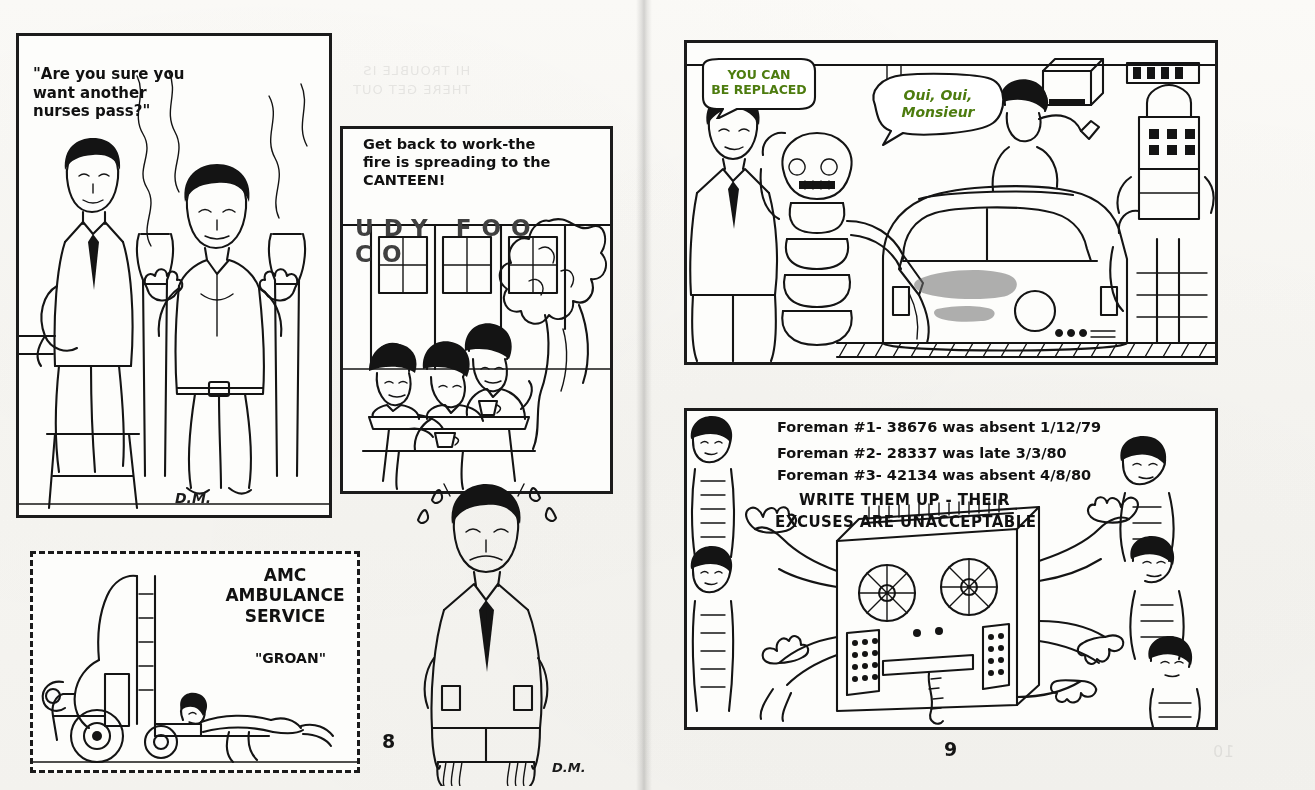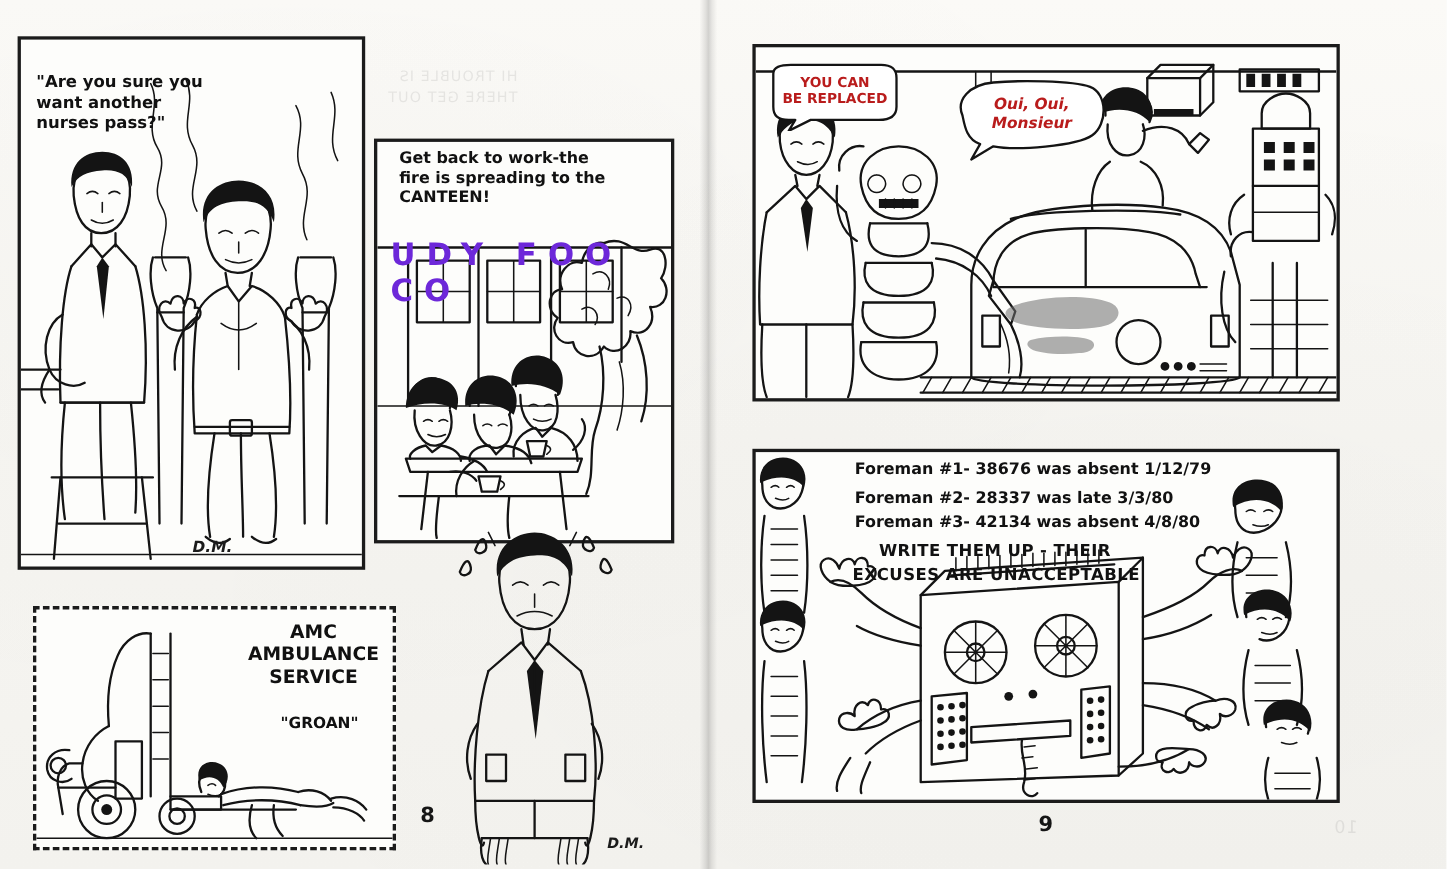--- a/index.html
+++ b/index.html
@@ -70,21 +70,21 @@
     line-height: 1.25;
     font-weight: 600;
     color: #111;
     white-space: pre-line;
   }
   .bubble-text {
     position: absolute;
     font-size: 12.5px;
     font-weight: 700;
     line-height: 1.2;
-    color: #b91c1c;
+    color: #4d7c0f;
     white-space: pre-line;
     text-align: center;
   }
   .pagenum {
     position: absolute;
     font-size: 19px;
     font-weight: 700;
     color: #151515;
   }
   .signature {
@@ -291,21 +291,21 @@
       <path class="ink-thin" d="M112 308 q7 3 0 8"></path>
 
       <path class="ink" d="M66 300 C76 298 86 302 90 308"></path>
       <path class="ink" d="M56 322 C54 340 52 352 54 360"></path>
       <path class="ink" d="M120 322 C118 340 118 352 120 360"></path>
     </svg>
 
     <div class="cap hand" style="left:6px; top:6px; width:262px; font-size:14.5px;margin-left:14px;">Get back to work-the
 fire is spreading to the
 CANTEEN!</div>
-    <div style="position:absolute; left:12px; top:86px; font-size:28px; font-weight:700; letter-spacing:10px; color:#6d28d9;">UDY  FOO   CO</div>
+    <div style="position:absolute; left:12px; top:86px; font-size:23px; font-weight:700; letter-spacing:10px; color:#404040;">UDY  FOO   CO</div>
   </div>
 
   <div class="panel dashed" style="left:30px; top:551px; width:330px; height:222px;">
     <svg width="324" height="216" viewBox="0 0 324 216">
 
       <path class="ink" d="M104 22 L104 170"></path>
       <path class="ink" d="M122 22 L122 170"></path>
       <path class="ink-thin" d="M106 40 L120 40 M106 64 L120 64 M106 88 L120 88 M106 112 L120 112 M106 136 L120 136"></path>
       <path class="ink" d="M104 22 C92 20 80 28 74 42 C66 60 64 84 66 106"></path>
       <path class="ink" d="M66 106 C54 112 44 124 42 140 C40 154 46 168 56 174"></path>

